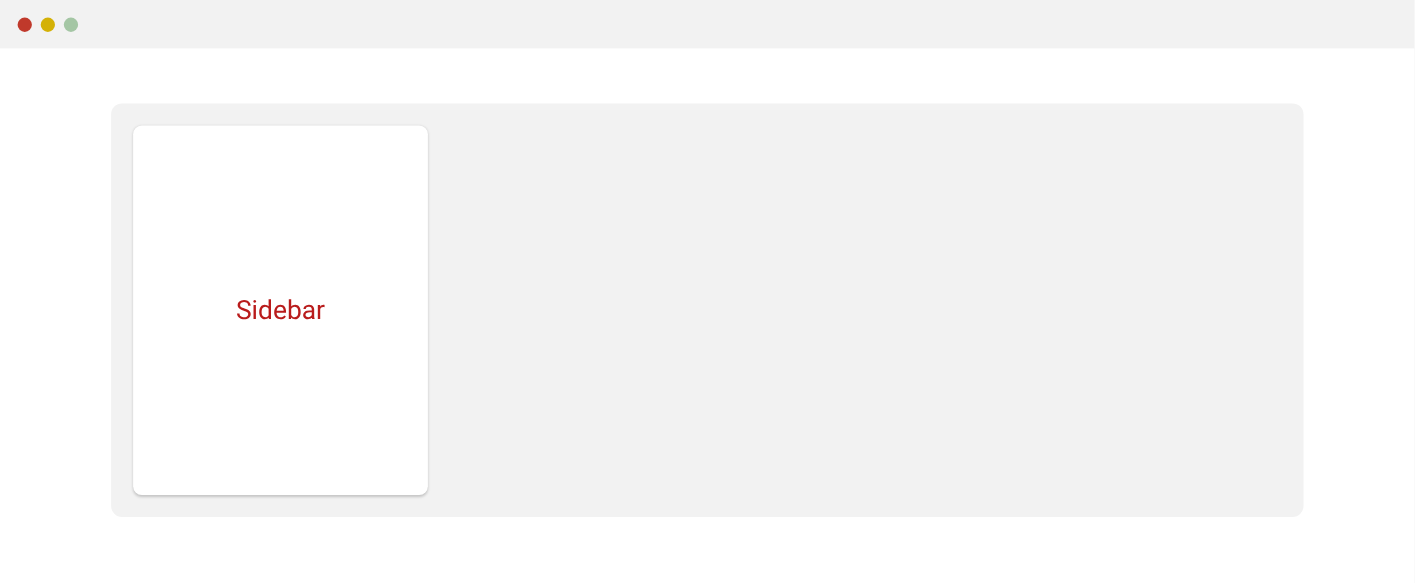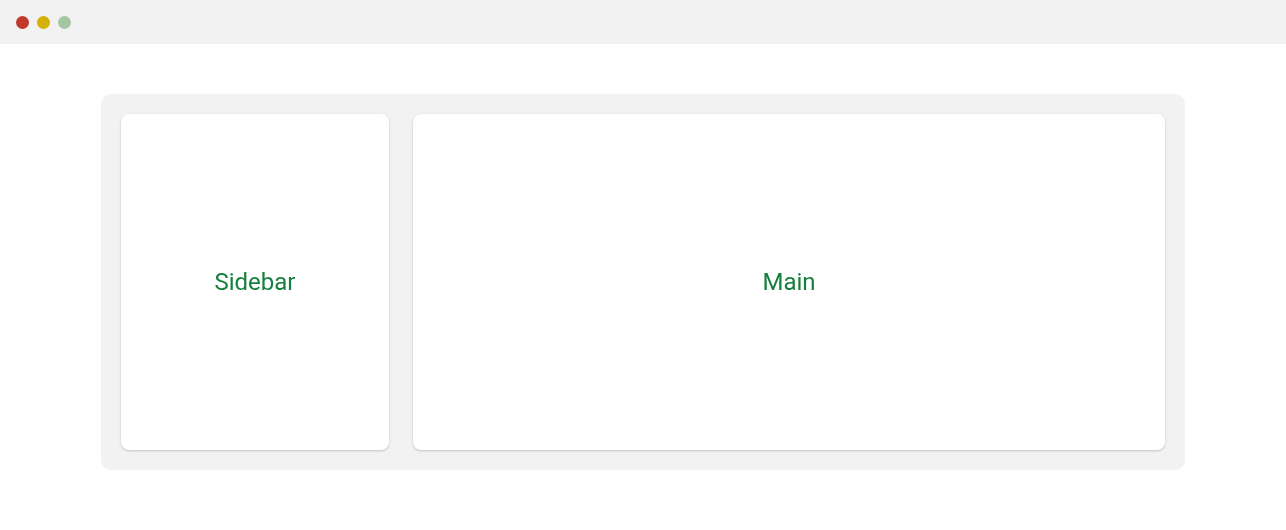--- a/index.html
+++ b/index.html
@@ -51,21 +51,21 @@
 
     .panel {
       background: #ffffff;
       border-radius: 8px;
       height: 336px;
       display: flex;
       align-items: center;
       justify-content: center;
       box-shadow: 0 1px 3px rgba(0,0,0,0.12), 0 1px 2px rgba(0,0,0,0.08);
       font-size: 24px;
-      color: #15803d;
+      color: #b91c1c;
     }
 
     .sidebar-panel {
       flex: 0 0 268px;
     }
 
     .main-panel {
       flex: 1;
     }
   </style>
@@ -78,17 +78,14 @@
     <div class="traffic-light yellow"></div>
     <div class="traffic-light green"></div>
   </div>
 </div>
 
 <div class="page">
   <div class="container">
     <div class="panel sidebar-panel">
       <span>Sidebar</span>
     </div>
-    <div class="panel main-panel">
-      <span>Main</span>
-    </div>
   </div>
 </div>
 
 </body></html>

